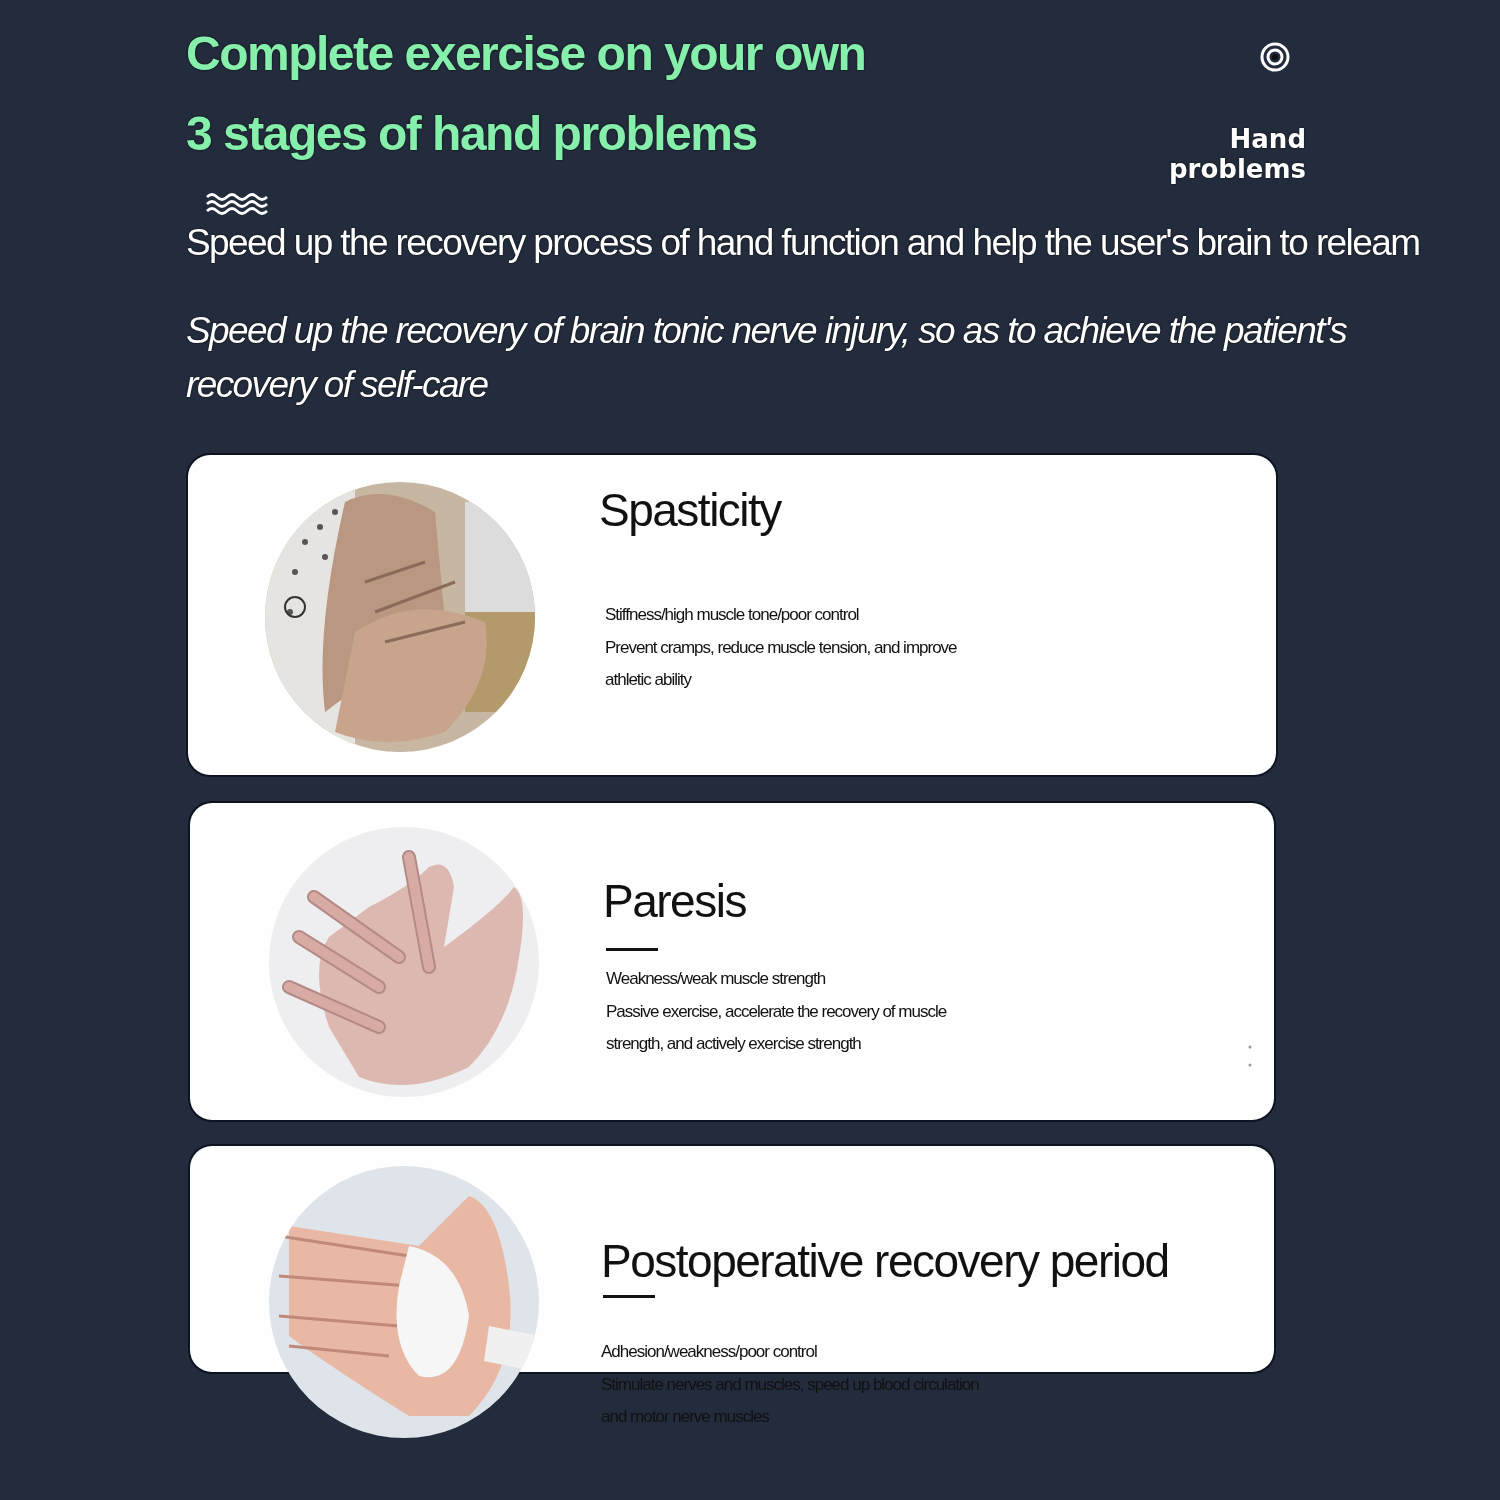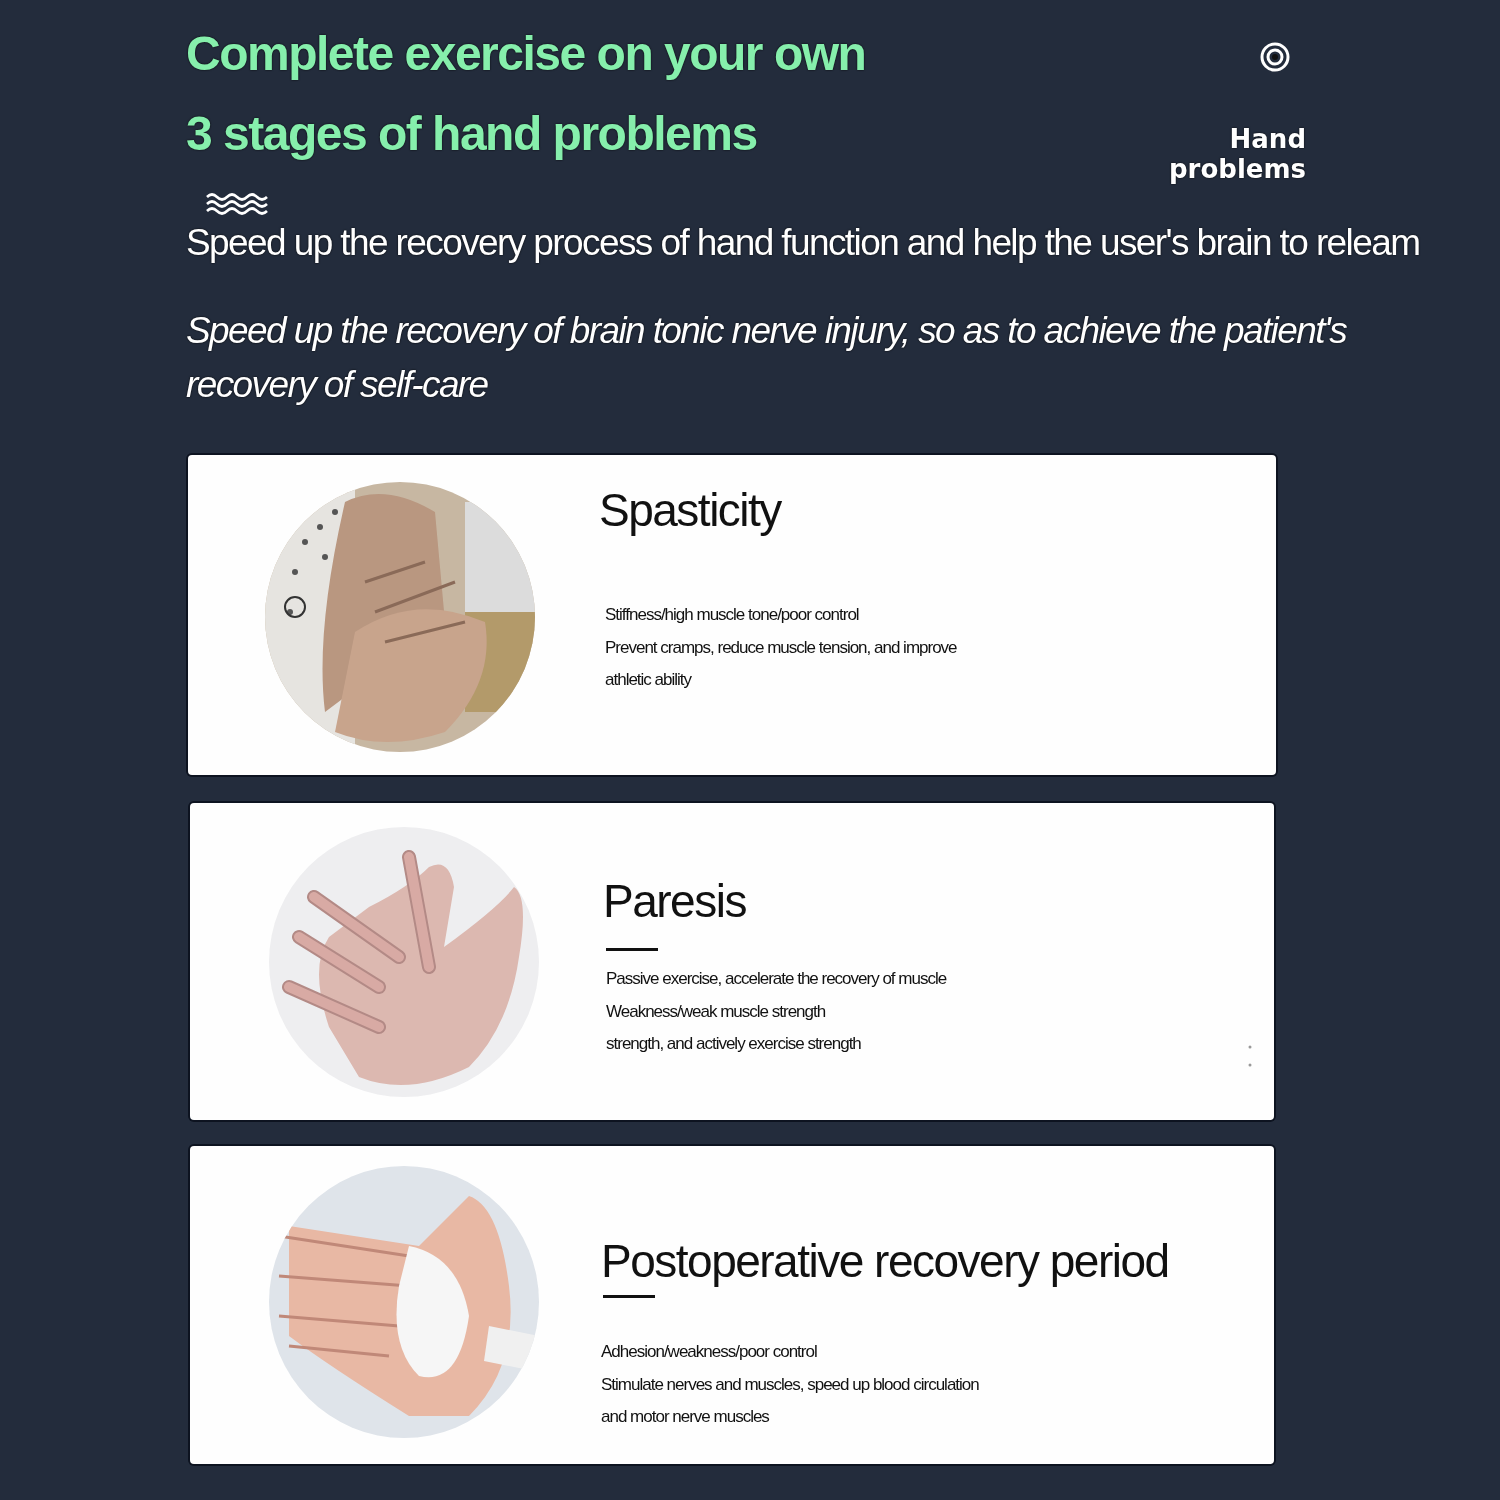--- a/index.html
+++ b/index.html
@@ -38,26 +38,26 @@
     .intro {
       position: absolute; left: 186px; width: 1260px;
       font-size: 37px; letter-spacing: -1.6px; line-height: 54px;
       color: #ffffff; text-shadow: 0 0 2px #000;
     }
     #intro1 { top: 216px; }
     #intro2 { top: 304px; font-style: italic; }
     .card {
       position: absolute; left: 188px; width: 1088px;
       background: #fefefe;
-      border-radius: 4px;
+      border-radius: 22px;
       box-shadow: 0 0 0 2px #0d1320;
     }
     #card1 { top: 455px; height: 320px; }
     #card2 { top: 803px; height: 317px; left: 190px; width: 1084px; }
-    #card3 { top: 1146px; height: 318px; left: 190px; width: 1084px; }
+    #card3 { top: 1146px; height: 226px; left: 190px; width: 1084px; }
     .photo {
       position: absolute; border-radius: 50%; overflow: hidden;
     }
     #card1 .photo { left: 77px; top: 27px; width: 270px; height: 270px; }
     #card2 .photo { left: 79px; top: 24px; width: 270px; height: 270px; }
     #card3 .photo { left: 79px; top: 20px; width: 270px; height: 272px; }
     .photo svg { width: 100%; height: 100%; display: block; }
     .card-title {
       position: absolute; color: #111;
       font-size: 46px; letter-spacing: -1.5px; white-space: nowrap;
@@ -141,22 +141,22 @@
     <svg viewBox="0 0 270 270">
       <rect width="270" height="270" fill="#eeeef0"></rect>
       <path d="M60 200 Q40 140 60 110 L100 80 Q140 60 160 40 Q180 30 185 60 L175 120 Q230 80 245 60 Q260 70 250 130 Q240 200 200 240 Q140 270 90 250 Z" fill="#dcb8b0"></path>
       <path d="M30 110 L110 160 M45 70 L130 130 M140 30 L160 140 M20 160 L110 200" stroke="#b38a86" stroke-width="14" stroke-linecap="round" fill="none"></path>
       <path d="M30 110 L110 160 M45 70 L130 130 M140 30 L160 140 M20 160 L110 200" stroke="#d8aaa4" stroke-width="10" stroke-linecap="round" fill="none"></path>
     </svg>
   </div>
   <div class="card-title">Paresis</div>
   <div class="dash"></div>
   <div class="desc">
+    <div>Weakness/weak muscle strength</div>
     <div>Passive exercise, accelerate the recovery of muscle</div>
-    <div>Weakness/weak muscle strength</div>
     <div>strength, and actively exercise strength</div>
   </div>
   <svg class="dots" viewBox="0 0 4 30">
     <circle cx="2" cy="4" r="1.5" fill="#999"></circle>
     <circle cx="2" cy="22" r="1.5" fill="#999"></circle>
   </svg>
 </div>
 
 <div id="card3" class="card">
   <div class="photo">

